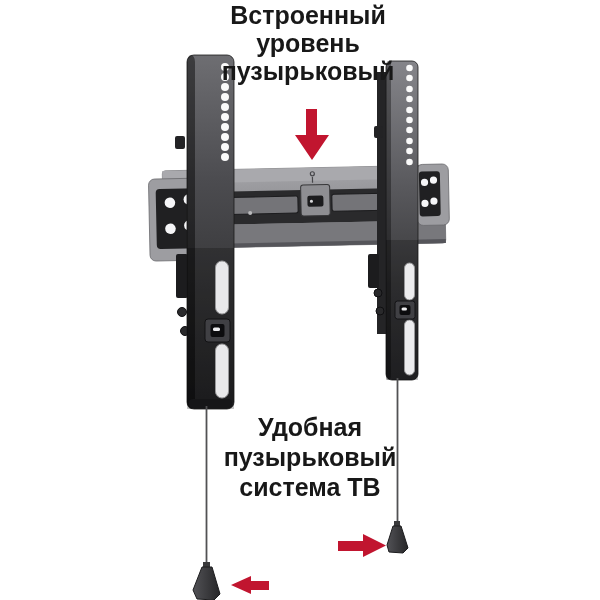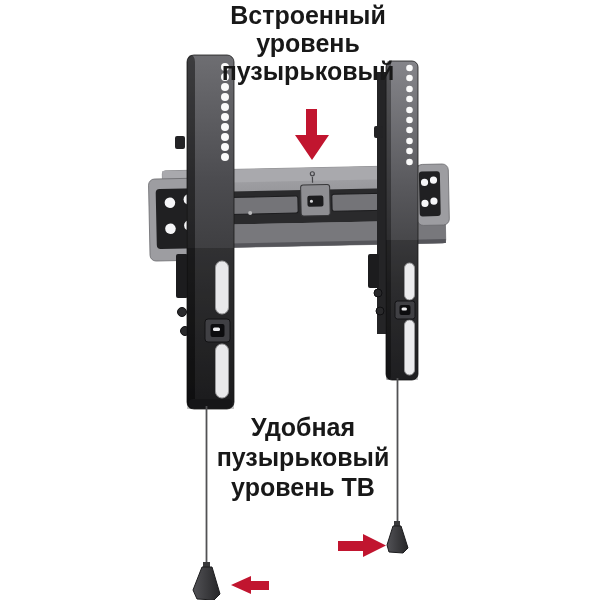--- a/index.html
+++ b/index.html
@@ -16,21 +16,21 @@
     text-align:center;
     color:#181818;
     font-weight:700;
     z-index:3;
   }
   .caption-top{
     left:140px;top:1px;width:336px;
     font-size:25px;line-height:28px;
   }
   .caption-bottom{
-    left:150px;top:412px;width:306px;
+    left:157px;top:412px;width:306px;
     font-size:25px;line-height:30px;
   }
 </style>
 </head>
 <body>
 
 <div class="canvas">
 
   <div class="caption caption-top">
     <div>Встроенный</div>
@@ -184,16 +184,16 @@
       <path d="M269 581 V590 H251 V594 L231 585 L251 576 V581 Z" fill="#c1152f"></path>
     </g>
     <g>
       <path d="M338 541 H363 V534 L386 545.5 L363 557 V551 H338 Z" fill="#c1152f"></path>
     </g>
   </svg>
 
   <div class="caption caption-bottom">
     <div>Удобная</div>
     <div>пузырьковый</div>
-    <div>уровень ТВ</div>
+    <div>система ТВ</div>
   </div>
 
 </div>
 
 </body></html>

